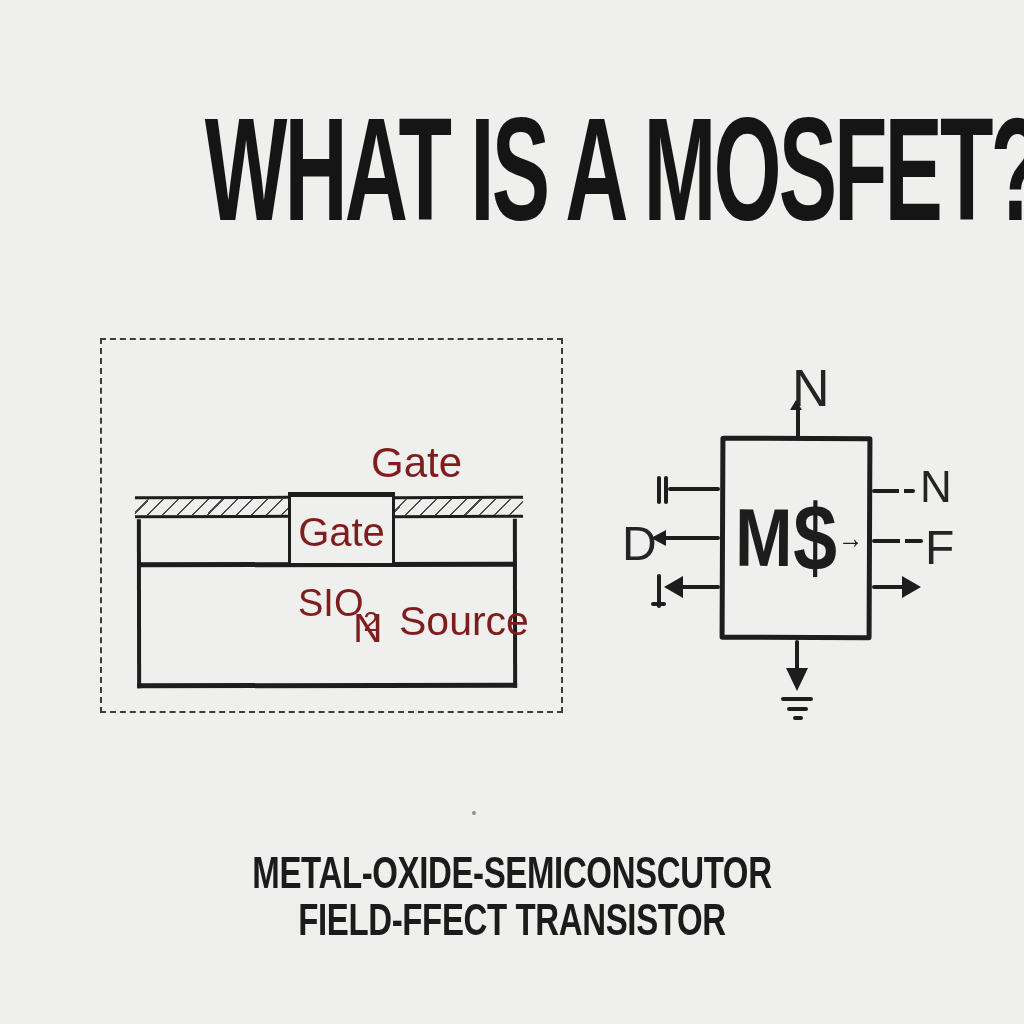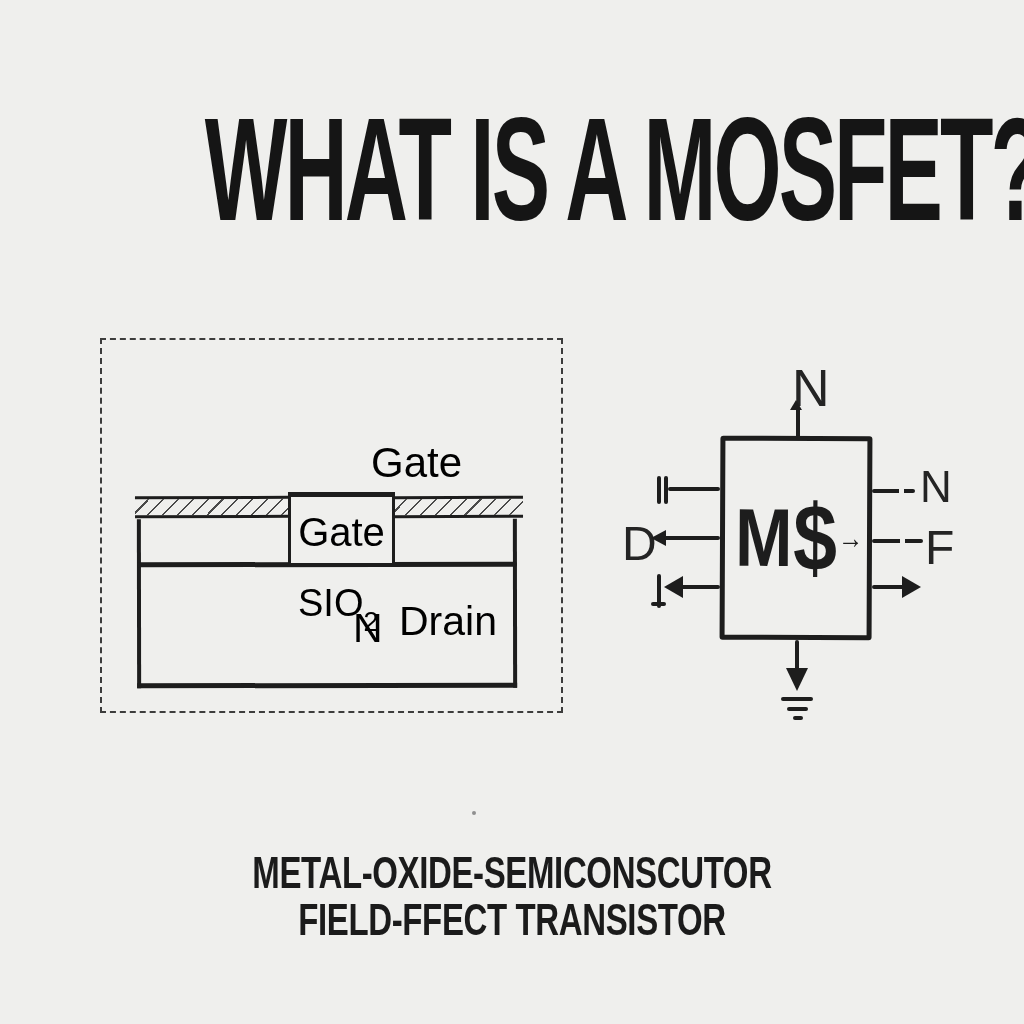--- a/index.html
+++ b/index.html
@@ -30,21 +30,21 @@
     text-align:center;white-space:nowrap;
     font-weight:bold;font-size:44px;line-height:47px;
     letter-spacing:-0.5px;color:#1b1b1b;
     transform:scaleX(0.75);transform-origin:50% 50%;
   }
   
   .xsec{
     position:absolute;left:100px;top:338px;width:463px;height:375px;
     border:2px dashed #3c3c3c;
   }
-  .xsec .lbl{position:absolute;line-height:1;color:#000000;}
+  .xsec .lbl{position:absolute;line-height:1;color:#7f1d1d;}
   .lbl-gate-top{left:269px;top:102px;font-size:42px;}
   .hatch{
     position:absolute;height:22px;top:156px;
     border-top:3px solid var(--ink);
     border-bottom:3px solid var(--ink);
     background:repeating-linear-gradient(135deg,
       rgba(0,0,0,0) 0px, rgba(0,0,0,0) 9px,
       #4a4a4a 9px, #4a4a4a 10.5px);
     transform:rotate(-0.15deg);
   }
@@ -123,21 +123,21 @@
 
     <div class="body-rect"></div>
     <div class="divider"></div>
 
     <div class="gate-box">
       <span class="lbl lbl-gate">Gate</span>
     </div>
 
     <div class="lbl lbl-sio2"><span>SIO</span><sub>2</sub></div>
     <div class="lbl lbl-n">N</div>
-    <div class="lbl lbl-drain">Drain</div>
+    <div class="lbl lbl-drain">Source</div>
   </div>
 
   <div class="symbol">
 
     <div class="lbl sym-n-top">N</div>
     <div class="ah ah-up-small" style="left:190px;top:50px;"></div>
     <div class="line" style="left:196px;top:58px;width:4px;height:30px;"></div>
 
     <div class="sym-box">
       <div class="core">

